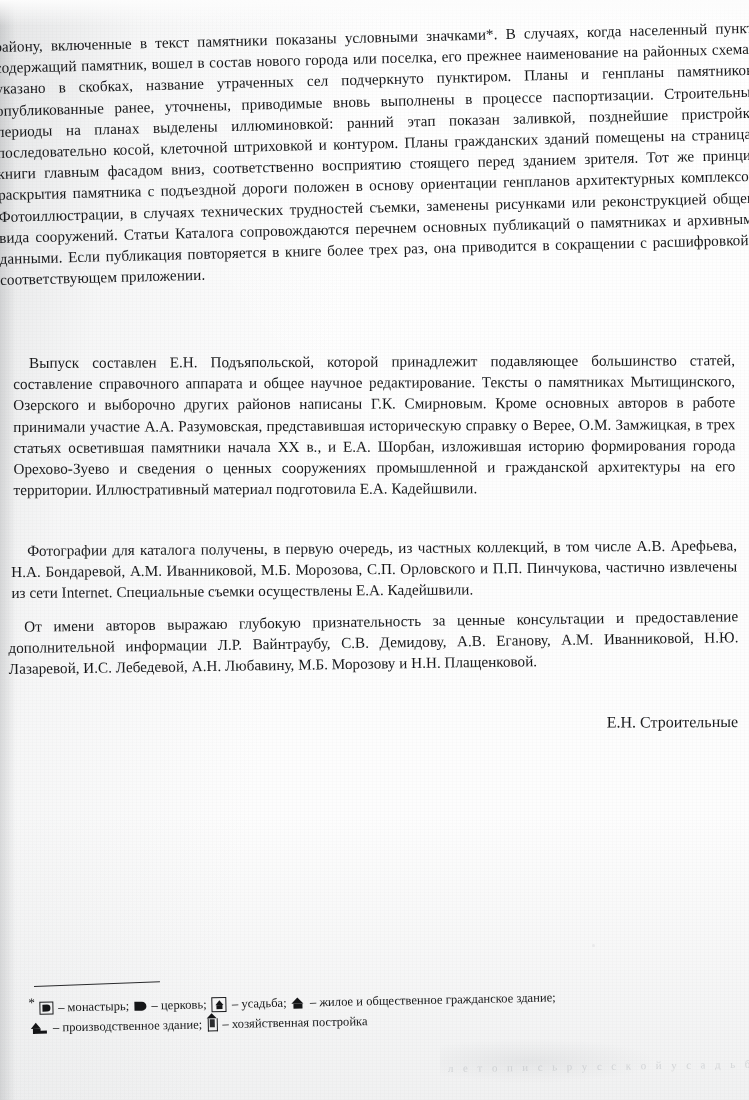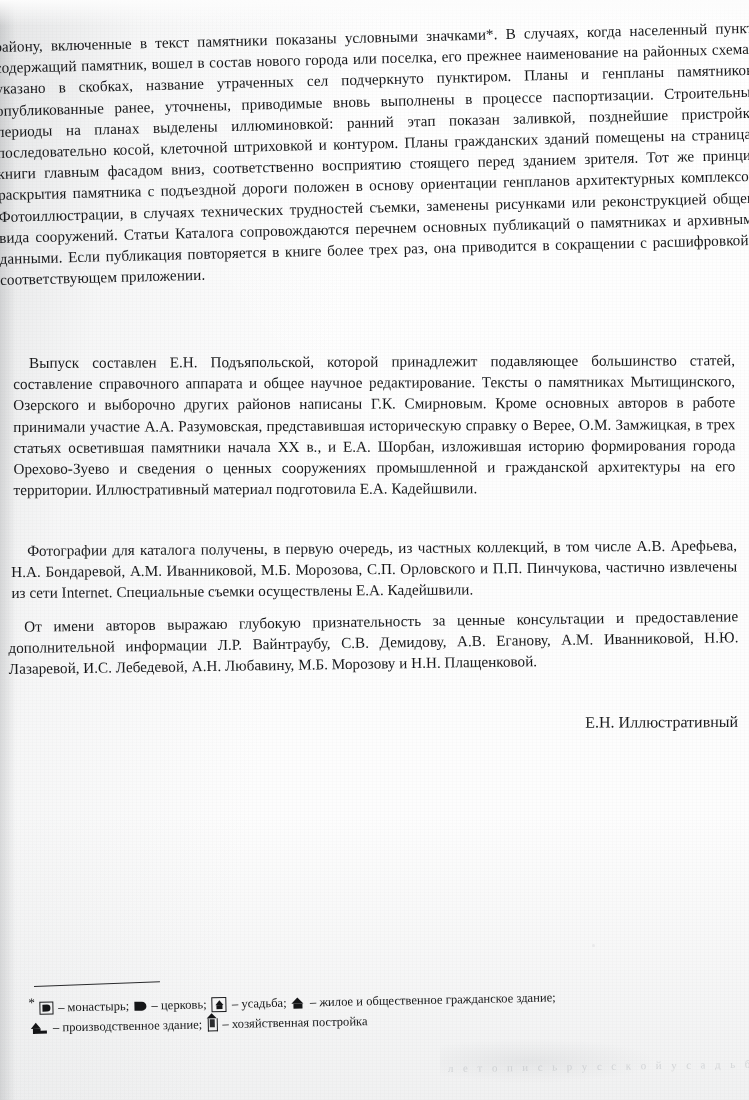--- a/index.html
+++ b/index.html
@@ -262,21 +262,21 @@
 
   <div class="textblock" id="para-photos">
     <p class="indent">Фотографии для каталога получены, в первую очередь, из частных коллекций, в том числе А.В. Арефьева, Н.А. Бондаревой, А.М. Иванниковой, М.Б. Морозова, С.П. Орловского и П.П. Пинчукова, частично извлечены из сети Internet. Специальные съемки осуществлены Е.А. Кадейшвили.</p>
   </div>
 
   <div class="textblock" id="para-thanks">
     <p class="indent">От имени авторов выражаю глубокую признательность за ценные консультации и предоставление дополнительной информации Л.Р. Вайнтраубу, С.В. Демидову, А.В. Еганову, А.М. Иванниковой, Н.Ю. Лазаревой, И.С. Лебедевой, А.Н. Любавину, М.Б. Морозову и Н.Н. Плащенковой.</p>
   </div>
 
   <div id="signature">
-    <span>Е.Н. Иллюстративный</span>
+    <span>Е.Н. Строительные</span>
   </div>
 
   <div id="footnote">
     <div id="footnote-rule"></div>
     <div id="footnote-body">
       <span class="star">*</span><span class="legend-entry"><span class="ico ico-monastery"></span> <span>– монастырь;</span></span>
       <span class="legend-entry"><span class="ico ico-church"></span> <span>– церковь;</span></span>
       <span class="legend-entry"><span class="ico ico-estate"></span> <span>– усадьба;</span></span>
       <span class="legend-entry"><span class="ico ico-house"></span> <span>– жилое и общественное гражданское здание;</span></span>
       <span class="legend-entry"><span class="ico ico-industrial"></span> <span>– производственное здание;</span></span>

